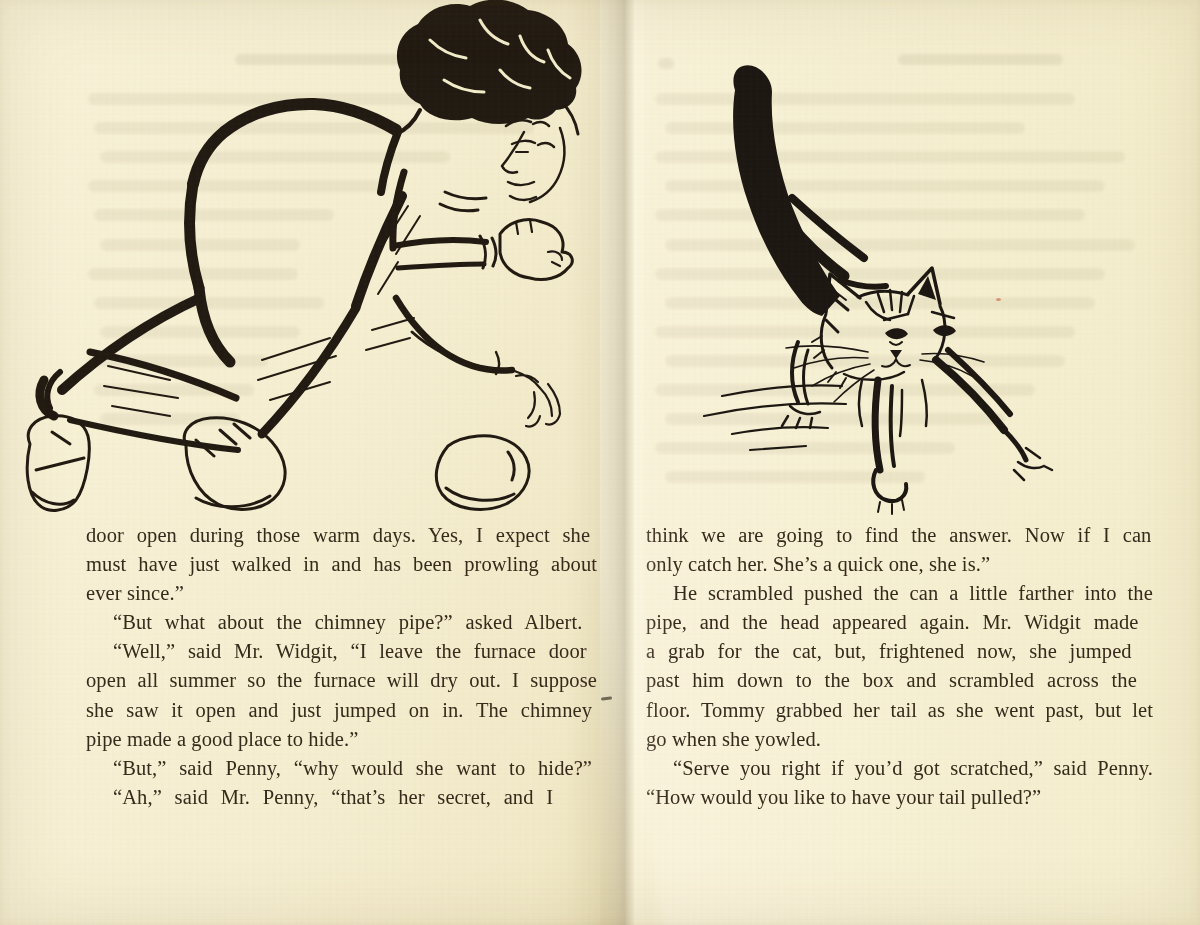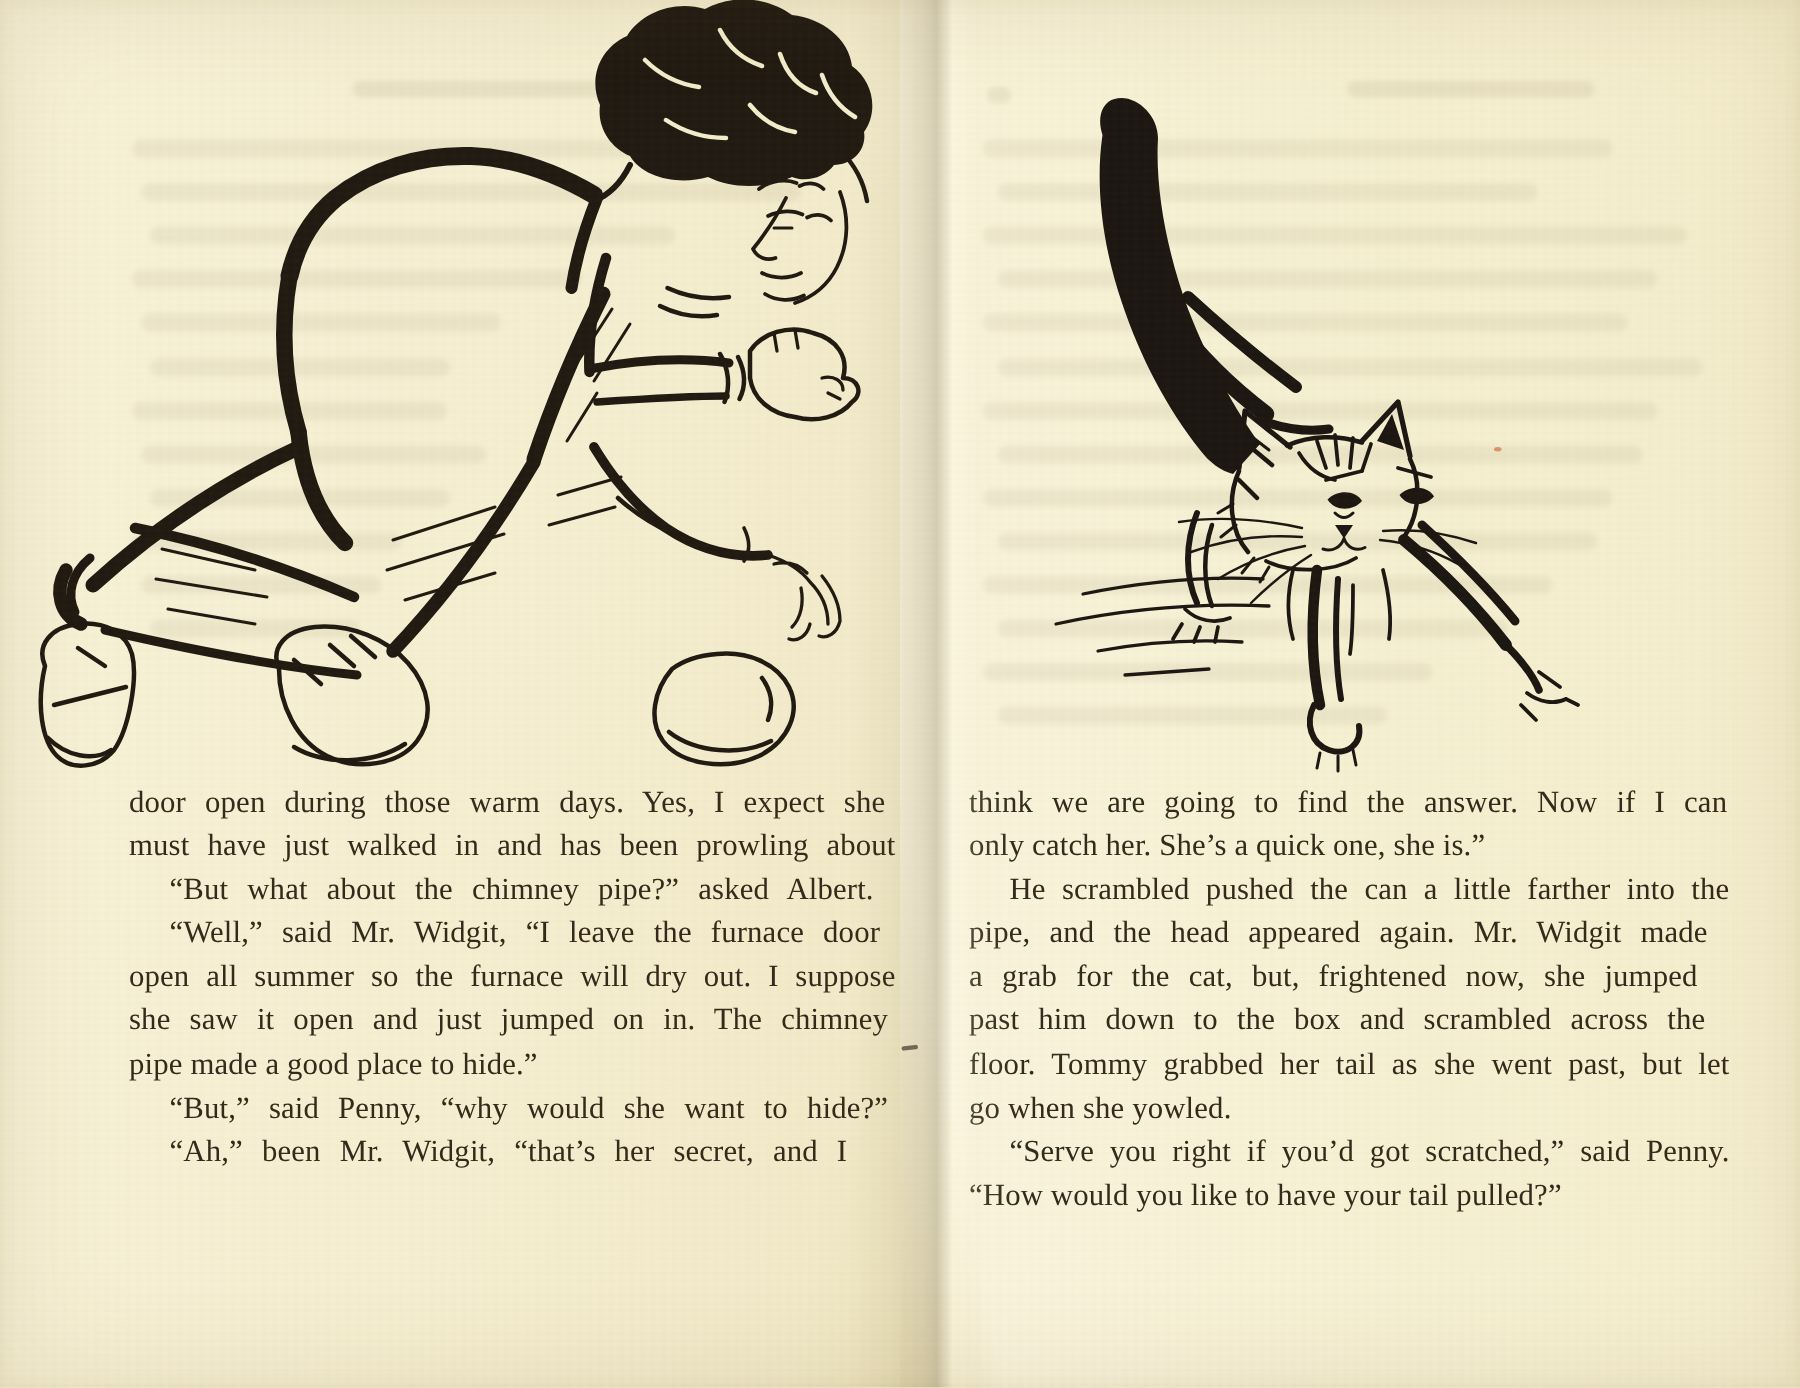--- a/index.html
+++ b/index.html
@@ -211,27 +211,28 @@
         <path d="M64,366 C110,356 160,352 206,354"></path>
         <path d="M92,384 C124,378 158,376 188,378"></path>
         <path d="M110,400 L166,396"></path>
       </g>
     </g>
   </svg>
 
   <div class="tb tleft" id="left-text">
       <div class="line"><span style="word-spacing: 7.5px;">door open during those warm days. Yes, I expect she</span></div>
       <div class="line"><span style="word-spacing: 6.8px;">must have just walked in and has been prowling about</span></div>
+      <div class="line"><span style="word-spacing: 0px;">ever since.”</span></div>
       <div class="line"><span style="margin-left: 27px; word-spacing: 7.5px;">“But what about the chimney pipe?” asked Albert.</span></div>
       <div class="line"><span style="margin-left: 27px; word-spacing: 7.5px;">“Well,” said Mr. Widgit, “I leave the furnace door</span></div>
       <div class="line"><span style="word-spacing: 5.98px;">open all summer so the furnace will dry out. I suppose</span></div>
       <div class="line"><span style="word-spacing: 7.5px;">she saw it open and just jumped on in. The chimney</span></div>
       <div class="line"><span style="word-spacing: 0px;">pipe made a good place to hide.”</span></div>
       <div class="line"><span style="margin-left: 27px; word-spacing: 7.5px;">“But,” said Penny, “why would she want to hide?”</span></div>
-      <div class="line"><span style="margin-left: 27px; word-spacing: 7.5px;">“Ah,” been Mr. Widgit, “that’s her secret, and I</span></div>
+      <div class="line"><span style="margin-left: 27px; word-spacing: 7.5px;">“Ah,” said Mr. Penny, “that’s her secret, and I</span></div>
     </div>
   <div class="tb tright" id="right-text">
       <div class="line"><span style="word-spacing: 7.5px;">think we are going to find the answer. Now if I can</span></div>
       <div class="line"><span style="word-spacing: 0px;">only catch her. She’s a quick one, she is.”</span></div>
       <div class="line"><span style="margin-left: 27px; word-spacing: 5.61px;">He scrambled pushed the can a little farther into the</span></div>
       <div class="line"><span style="word-spacing: 7.5px;">pipe, and the head appeared again. Mr. Widgit made</span></div>
       <div class="line"><span style="word-spacing: 7.5px;">a grab for the cat, but, frightened now, she jumped</span></div>
       <div class="line"><span style="word-spacing: 7.5px;">past him down to the box and scrambled across the</span></div>
       <div class="line"><span style="word-spacing: 5.58px;">floor. Tommy grabbed her tail as she went past, but let</span></div>
       <div class="line"><span style="word-spacing: 0px;">go when she yowled.</span></div>

